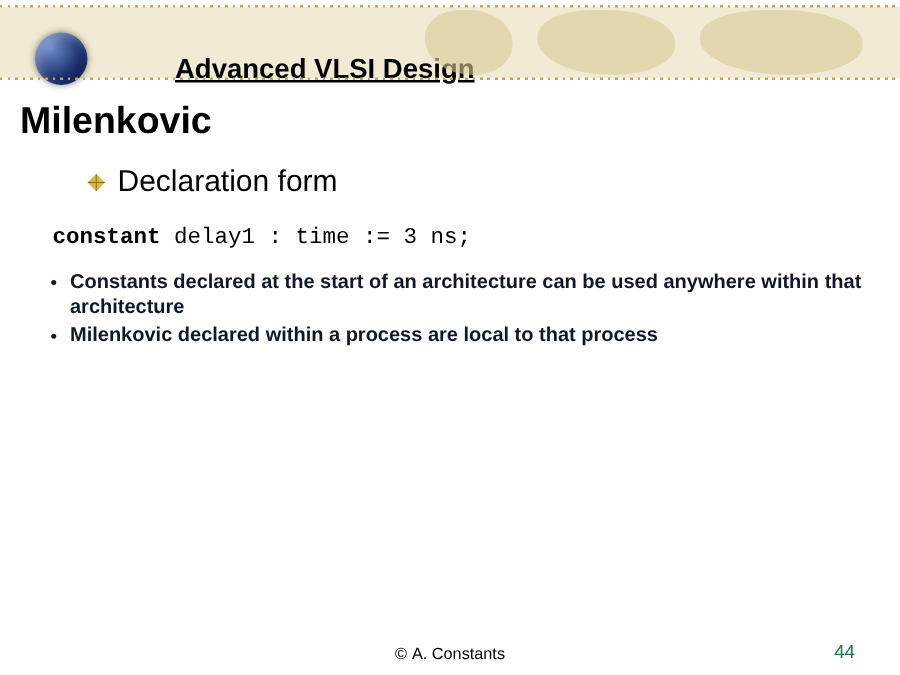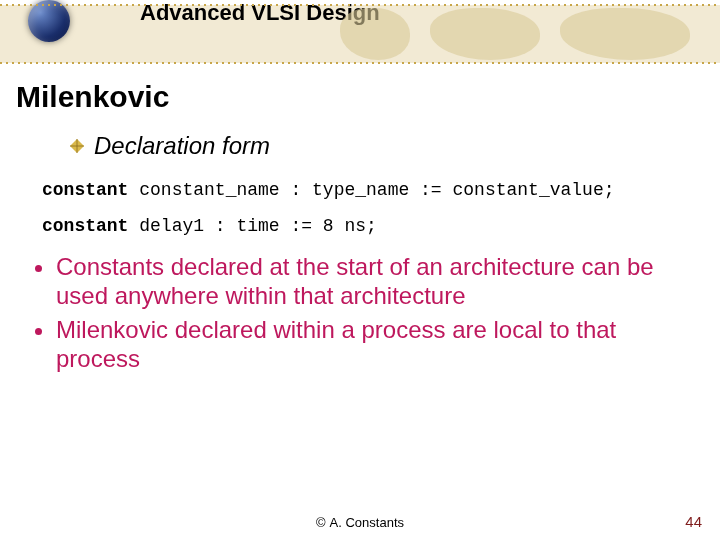--- a/index.html
+++ b/index.html
@@ -13,21 +13,22 @@
   }
   .header-band {
     position: relative;
     width: 100%;
     height: 68px;
     background: linear-gradient(to bottom,
       #fff 0%, #fff 8%,
       #f2ead4 8%, #f2ead4 92%,
       #fff 92%, #fff 100%);
     display: flex;
-    align-items: flex-start;
+    align-items: flex-end;
+    text-decoration: underline;
   }
   .header-band::before {
     content: "";
     position: absolute;
     left: 0; right: 0; top: 4px;
     height: 2px;
     background: repeating-linear-gradient(to right, #c8a64a 0 2px, transparent 2px 6px);
   }
   .header-band::after {
     content: "";
@@ -70,21 +71,20 @@
     margin: 12px 0 0 16px;
   }
   .content {
     padding: 18px 22px 0 22px;
   }
   .subhead-row {
     display: flex;
     align-items: center;
     margin-left: 48px;
     margin-bottom: 20px;
-    font-style: italic;
   }
   .bullet-diamond {
     width: 14px;
     height: 14px;
     margin-right: 10px;
     flex-shrink: 0;
   }
   .subhead {
     font-size: 24px;
     color: #000;
@@ -96,43 +96,44 @@
     margin-bottom: 16px;
     white-space: pre;
   }
   .code-line .kw { font-weight: bold; }
   .body-list {
     list-style: disc;
     margin-left: 34px;
     margin-top: 6px;
   }
   .body-list li {
-    font-size: 24px;
+    font-size: 16px;
     line-height: 1.22;
-    color: #be185d;
+    color: #0f172a;
     margin-bottom: 4px;
+    font-weight: bold;
   }
   .footer {
     position: absolute;
     bottom: 10px;
     left: 0;
     width: 100%;
     display: flex;
     justify-content: center;
     align-items: center;
     font-size: 13px;
     color: #000;
   }
   .copyright-sym { margin-right: 4px; }
   .page-num {
     position: absolute;
-    right: 18px;
+    right: 36px;
     bottom: 10px;
     font-size: 15px;
-    color: #7f1d1d;
+    color: #15803d;
   }
 </style>
 </head>
 <body>
 
 <div class="header-band">
   <div class="map-silhouette map1"></div>
   <div class="map-silhouette map2"></div>
   <div class="map-silhouette map3"></div>
   <div class="globe"></div>
@@ -144,23 +145,22 @@
 <div class="content">
   <div class="subhead-row">
     <svg class="bullet-diamond" viewBox="0 0 14 14">
       <polygon points="7,0 14,7 7,14 0,7" fill="#d9b84a"></polygon>
       <line x1="7" y1="0" x2="7" y2="14" stroke="#8a6d1f" stroke-width="0.8"></line>
       <line x1="0" y1="7" x2="14" y2="7" stroke="#8a6d1f" stroke-width="0.8"></line>
     </svg>
     <span class="subhead">Declaration form</span>
   </div>
 
-  <div class="code-line"><span class="kw">constant</span><span> constant_name : type_name := constant_value;</span></div>
 
-  <div class="code-line"><span class="kw">constant</span><span> delay1 : time := 8 ns;</span></div>
+  <div class="code-line"><span class="kw">constant</span><span> delay1 : time := 3 ns;</span></div>
 
   <ul class="body-list">
     <li>Constants declared at the start of an architecture can be used anywhere within that architecture</li>
     <li>Milenkovic declared within a process are local to that process</li>
   </ul>
 </div>
 
 <div class="footer">
   <span class="copyright-sym">©</span>
   <span>A. Constants</span>

